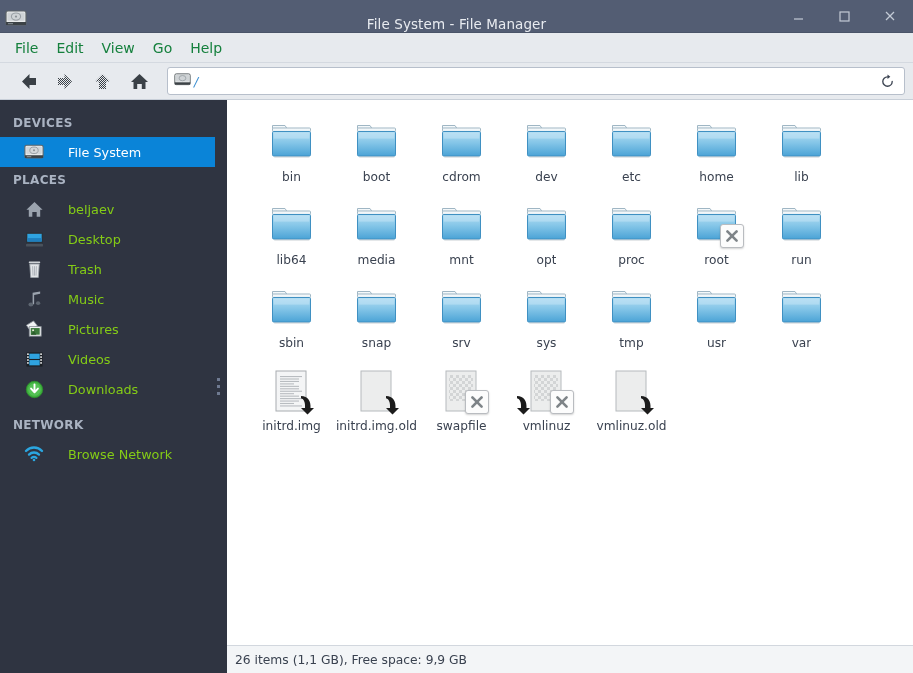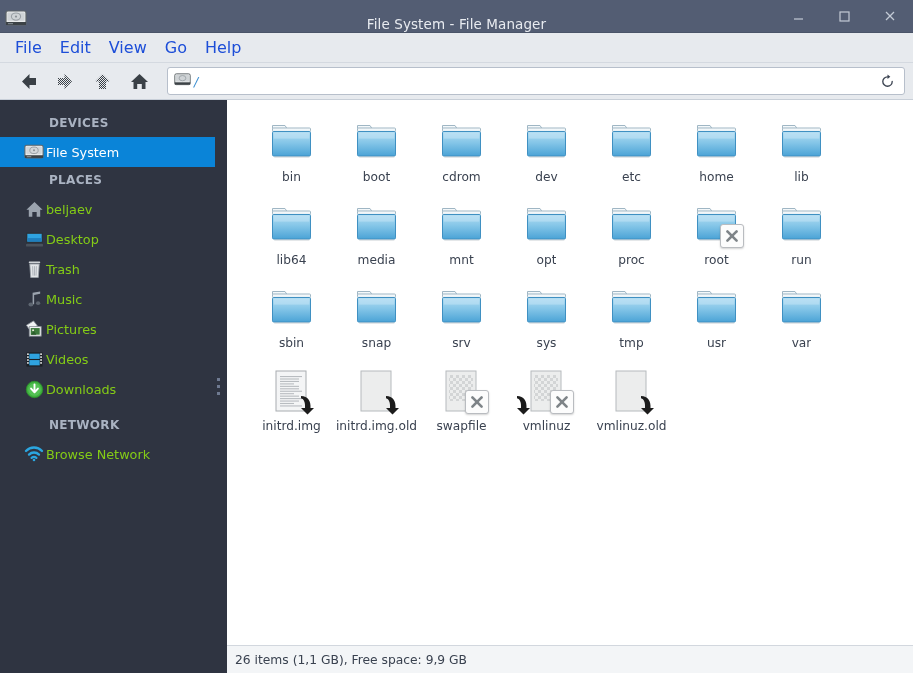--- a/index.html
+++ b/index.html
@@ -61,22 +61,22 @@
   
   .menubar {
     height: 30px; min-height: 30px;
     background: #e7eaee;
     display: flex; align-items: center;
     padding-left: 6px;
     border-bottom: 1px solid #d4d9e0;
   }
   .menu-item {
     padding: 3px 9px;
-    font-size: 16px;
-    color: #1d4ed8;
+    font-size: 14px;
+    color: #15803d;
     cursor: default;
     border-radius: 2px;
   }
 
   
   .toolbar {
     height: 37px; min-height: 37px;
     background: #e7eaee;
     display: flex; align-items: center;
     padding: 0 8px 0 10px;
@@ -130,28 +130,27 @@
     overflow: hidden;
     padding-top: 10px;
     position: relative;
   }
   .side-header {
     font-size: 12px;
     font-weight: bold;
     color: #aab3c2;
     padding: 6px 0 7px 13px;
     letter-spacing: 0.3px;
-    margin-left: 36px;
   }
   .side-item {
     height: 30px;
     display: flex; align-items: center;
     padding-left: 24px;
     cursor: pointer;
-    gap: 2px;
+    gap: 24px;
   }
   .side-item.active { background: #0a84d8; }
   .side-label {
     font-size: 12.8px;
     color: #84cc16;
   }
   .side-item.active .side-label { color: #ffffff; }
   .side-icon {
     width: 20px; height: 18px;
     display: flex; align-items: center; justify-content: center;

